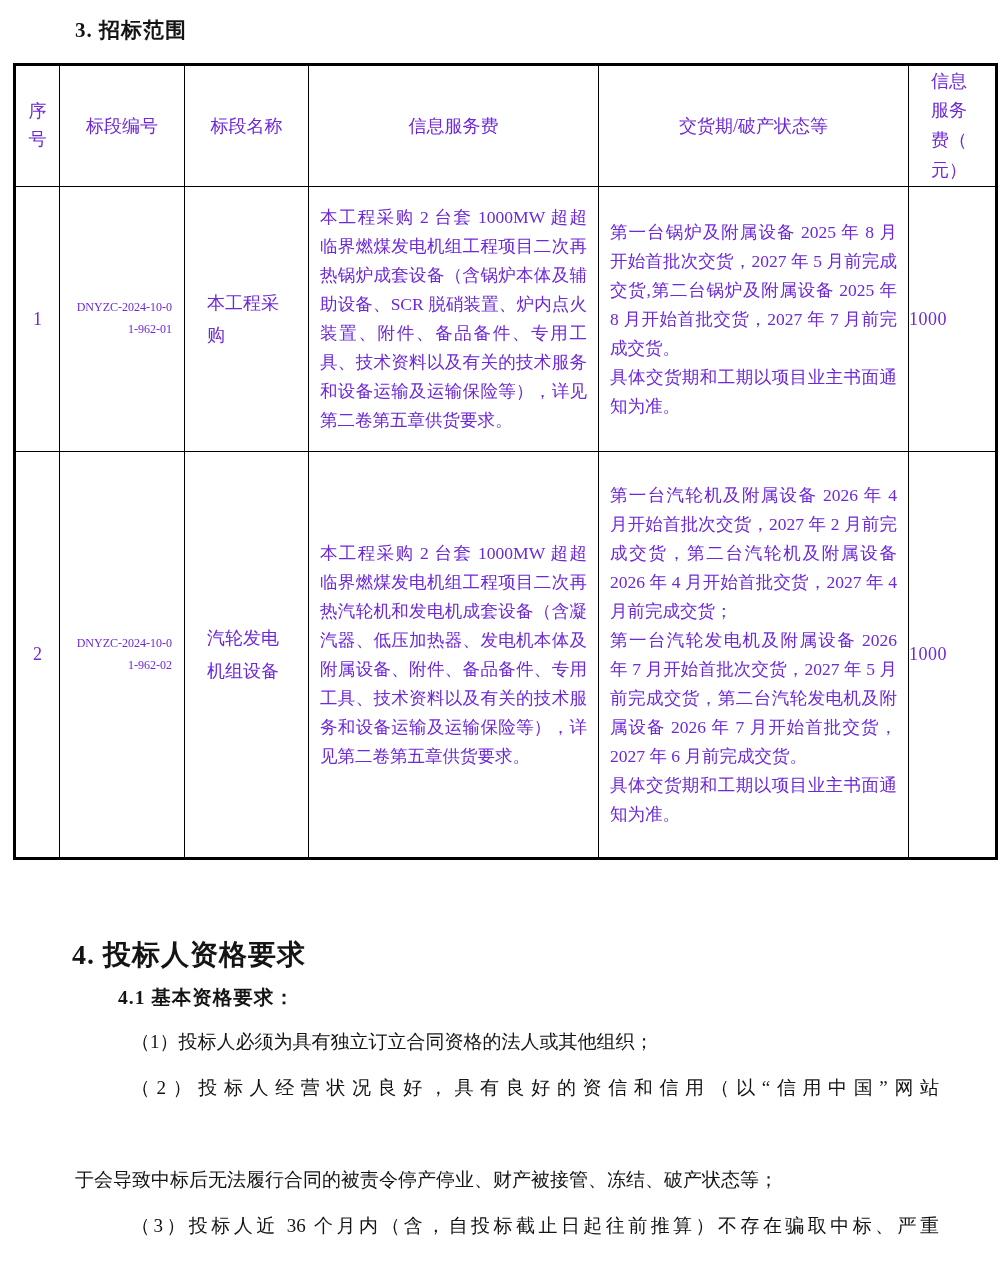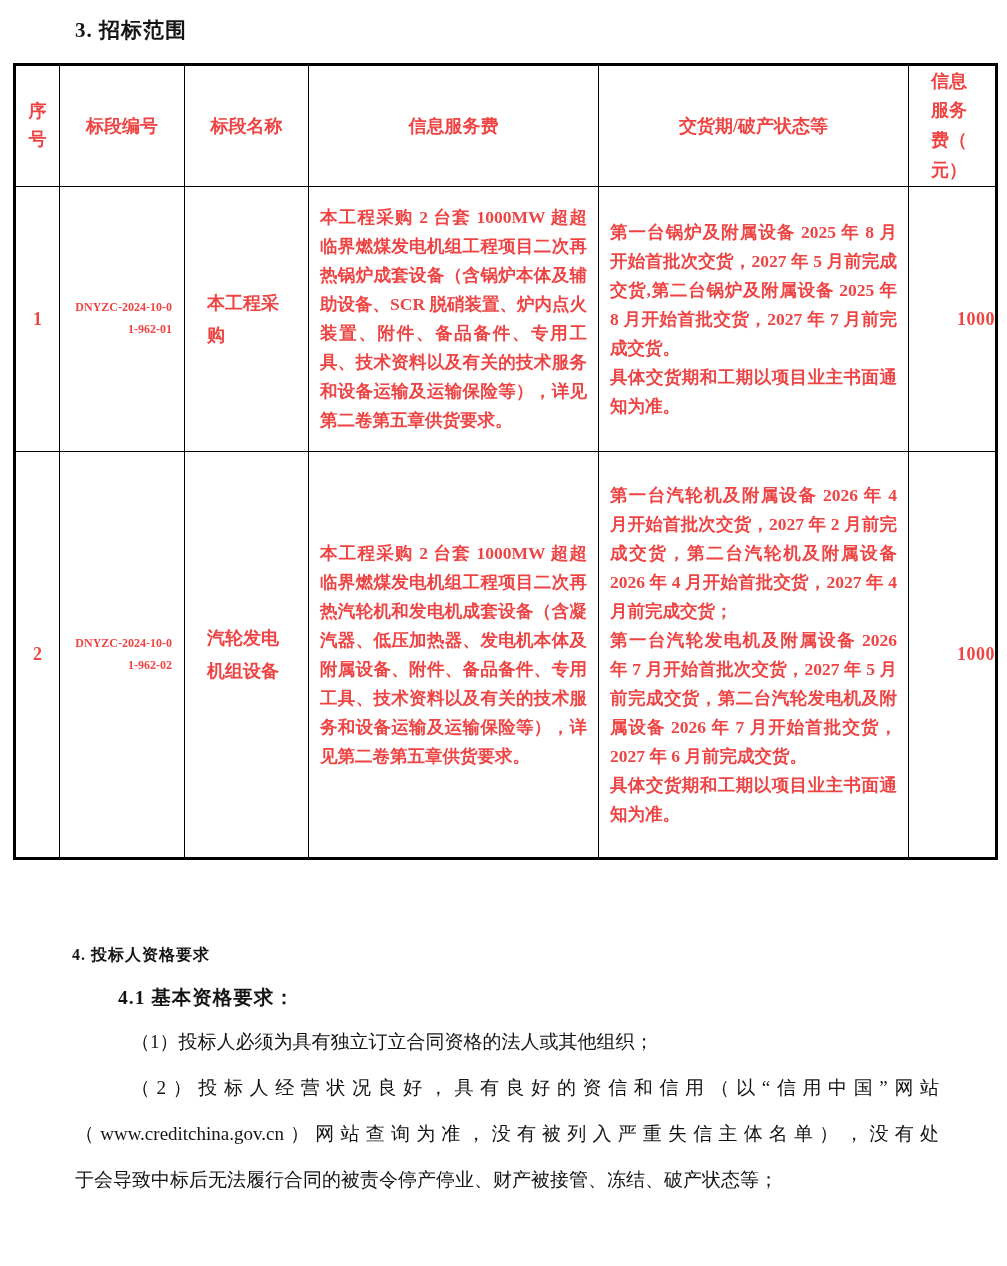--- a/index.html
+++ b/index.html
@@ -14,37 +14,37 @@
     overflow: hidden;
   }
   .sec-title {
     position: absolute;
     font-weight: bold;
     font-size: 21px;
     letter-spacing: 1px;
     white-space: nowrap;
   }
   #title3 { left: 75px; top: 16px; }
-  #title4 { left: 72px; top: 936px; font-size: 16px; margin-top: 9px; }
+  #title4 { left: 72px; top: 936px; font-size: 28px; }
   #title41 { left: 118px; top: 984px; font-size: 19.5px; }
 
   table.scope {
     position: absolute;
     left: 13px;
     top: 63px;
     width: 982px;
     border-collapse: collapse;
     table-layout: fixed;
     border: 3px solid #000;
   }
   table.scope th, table.scope td {
     border: 1px solid #000;
     vertical-align: middle;
-    font-weight: bold;
-    color: #ef4444;
+    font-weight: normal;
+    color: #6d28d9;
   }
   table.scope th { font-size: 18px; text-align: center; line-height: 1.7; }
   tr.hdr   { height: 122px; }
   tr.row-1 { height: 265px; }
   tr.row-2 { height: 407px; }
 
   .hd-no   { width: 45px; }
   .hd-no .vstack { width: 1.2em; margin: 0 auto; line-height: 1.55; }
   .hd-fee .fee-head {
     width: 42px;
@@ -65,21 +65,21 @@
   }
   td.c-name { padding: 0 22px; font-size: 18px; line-height: 1.8; text-align: left; }
   td.c-scope, td.c-delivery {
     padding: 4px 11px;
     font-size: 17.5px;
     line-height: 29px;
     text-align: justify;
     text-justify: inter-ideograph;
   }
   td.c-delivery { white-space: pre-line; }
-  td.c-fee { text-align: right; font-size: 18px; letter-spacing: 0.5px; padding-left: 8px; }
+  td.c-fee { text-align: left; font-size: 18px; letter-spacing: 0.5px; }
 
   .note {
     position: absolute;
     left: 125px;
     top: 881px;
     font-size: 19px;
     white-space: nowrap;
   }
   .body-line {
     position: absolute;
@@ -151,18 +151,18 @@
 
 
   <h2 class="sec-title" id="title4">4. 投标人资格要求</h2>
 
   <h3 class="sec-title" id="title41">4.1 基本资格要求：</h3>
 
   <div class="body-line" id="item1" style="left:131px; width:808px;">（1）投标人必须为具有独立订立合同资格的法人或其他组织；</div>
 
   <div class="body-line just indent" id="p2l1">（2）投标人经营状况良好，具有良好的资信和信用（以“信用中国”网站</div>
 
-  <div class="body-line just" id="p2l2">（www.creditchina.gov.cn）网站查询为准，没有被列入严重失信主体名单），没有处</div>
 
   <div class="body-line" id="p2l3">于会导致中标后无法履行合同的被责令停产停业、财产被接管、冻结、破产状态等；</div>
 
+  <div class="body-line just indent" id="p3l1">（3）投标人近 36 个月内（含，自投标截止日起往前推算）不存在骗取中标、严重</div>
 
 </div>
 
 </body></html>

